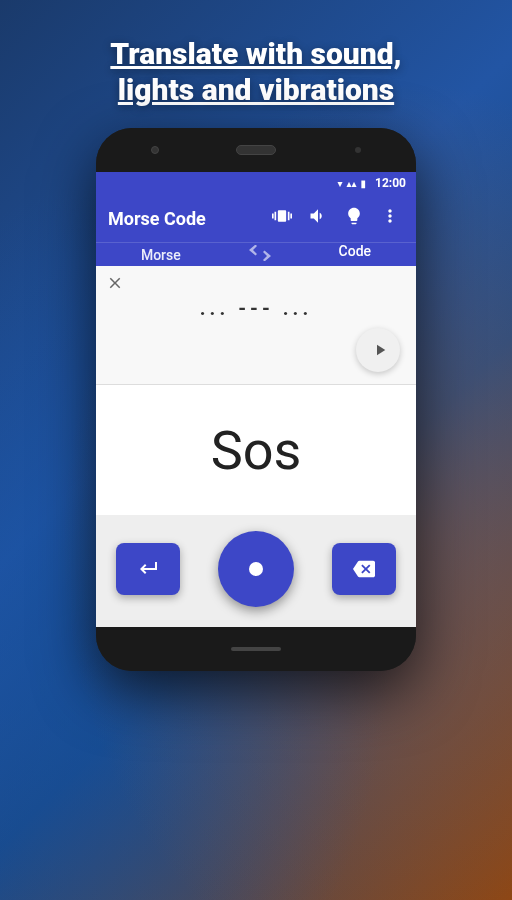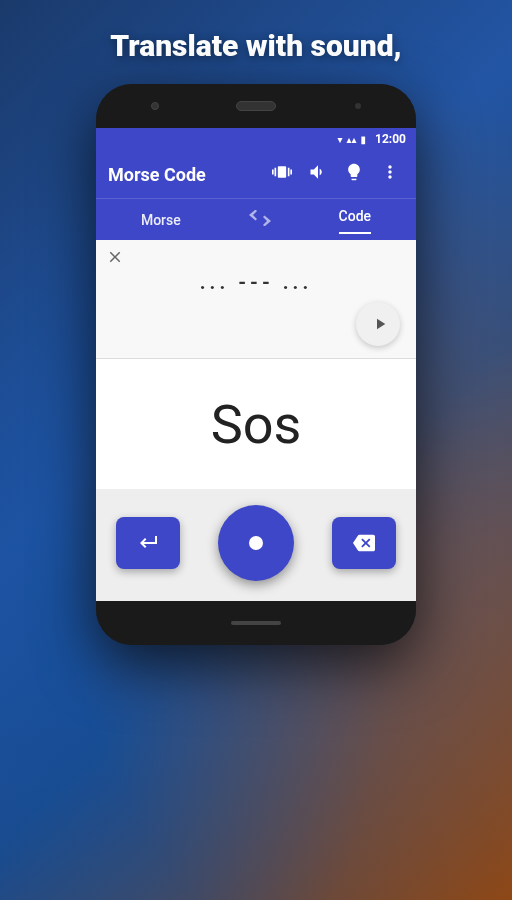--- a/index.html
+++ b/index.html
@@ -26,23 +26,24 @@
       pointer-events: none;
     }
 
     .headline {
       position: relative;
       z-index: 10;
       color: #ffffff;
       font-size: 30px;
       font-weight: 900;
       text-align: center;
-      padding: 28px 30px 20px;
+      padding: 36px 30px 20px;
       line-height: 1.2;
       text-shadow: 0 2px 8px rgba(0,0,0,0.4);
+      text-decoration: underline;
     }
 
     
     .phone {
       position: relative;
       z-index: 10;
       width: 320px;
       background: #222222;
       border-radius: 36px;
       box-shadow: 0 20px 60px rgba(0,0,0,0.7);
@@ -131,21 +132,21 @@
     .toolbar-icon {
       color: white;
       font-size: 18px;
       cursor: pointer;
       padding: 4px;
     }
 
     
     .tab-row {
       background: #3d47c7;
-      height: 42px;
+      height: 24px;
       display: flex;
       align-items: center;
       justify-content: space-around;
       padding: 0 11px;
       border-top: 1px solid rgba(255,255,255,0.15);
     }
 
     .tab-label {
       color: rgba(255,255,255,0.9);
       font-size: 14px;
@@ -291,20 +292,21 @@
       height: 4px;
       background: #444;
       border-radius: 3px;
     }
   </style>
 </head>
 <body>
 
 <div class="headline">
   <span>Translate with sound,</span><br>
+  <span>lights and vibrations</span>
 </div>
 
 <div class="phone">
 
   <div class="phone-top-bezel">
     <div class="camera"></div>
     <div class="speaker"></div>
     <div class="led"></div>
   </div>
 

